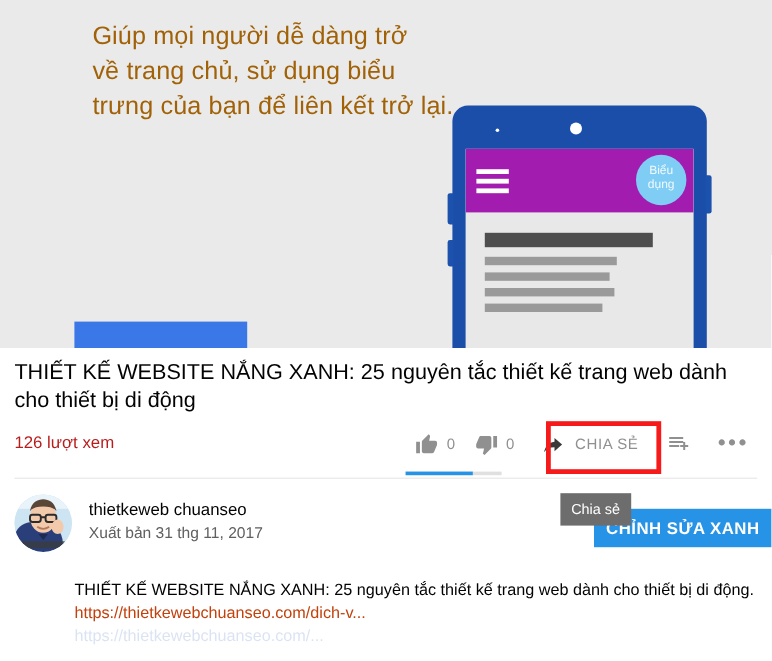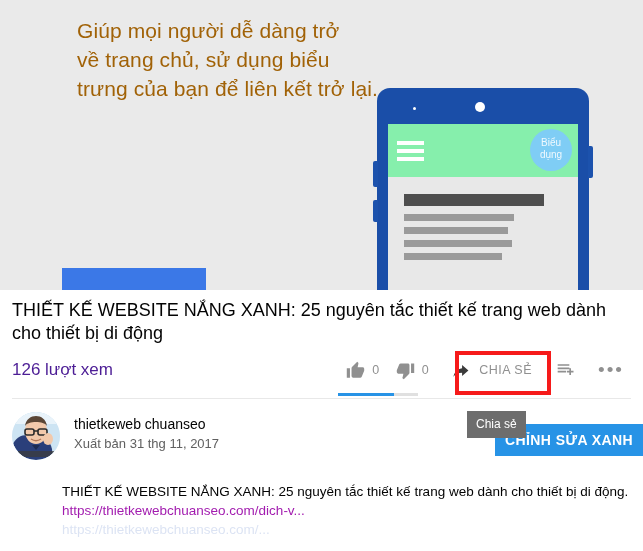--- a/index.html
+++ b/index.html
@@ -40,21 +40,21 @@
   .phone-btn-l2 { position:absolute; left:-4px; top:112px; width:5px; height:22px; background:#1c52ad; border-radius:2px 0 0 2px;}
   .phone-btn-r1 { position:absolute; right:-4px; top:58px; width:5px; height:32px; background:#1c52ad; border-radius:0 2px 2px 0;}
   .phone-cam { position:absolute; left:98px; top:14px; width:10px; height:10px; background:#fff; border-radius:50%; }
   .phone-dot { position:absolute; left:36px; top:19px; width:3px; height:3px; background:#fff; border-radius:50%; }
   .phone-screen {
     position:absolute; left:11px; top:36px; width:190px; height:166px;
     background:#e8e8e8; overflow:hidden;
   }
   .phone-topbar {
     position:absolute; left:0; top:0; width:190px; height:53px;
-    background:#86efac;
+    background:#a21caf;
   }
   .hamburger { position:absolute; left:9px; top:17px; width:27px; height:21px; }
   .hamburger i { display:block; height:4px; background:#fff; margin-bottom:4px; }
   .logo-badge {
     position:absolute; right:6px; top:5px; width:42px; height:42px;
     background:#7fcdf5; border-radius:50%;
     color:#f0f9fe; font-size:10px; line-height:12px; text-align:center;
     padding-top:8px; font-family:"Liberation Sans", sans-serif;
   }
   .ph-title { position:absolute; left:16px; top:70px; width:140px; height:12px; background:#4e4e4e; }
@@ -70,21 +70,21 @@
   .video-title {
     margin:9px 12px 0 12px;
     font-size:18px; line-height:23px; color:#030303;
     font-weight:400; letter-spacing:0px;
   }
   .stats-row {
     position:relative; height:46px; margin:5px 12px 0 12px;
   }
   .view-count {
     position:absolute; left:0; top:10px;
-    font-size:17px; color:#4c1d95;
+    font-size:14px; color:#b91c1c;
   }
 
   
   .actions { position:absolute; right:-3px; top:2px; display:flex; align-items:center; }
   .act {
     display:flex; align-items:center; height:36px;
     padding:0 8px; color:#909090; cursor:pointer;
     font-size:12.5px; letter-spacing:0.5px; font-weight:500;
   }
   .act .glyph { display:inline-flex; align-items:center; justify-content:center; }
@@ -130,21 +130,21 @@
   }
   .tooltip {
     position:absolute; left:467px; top:411px;
     background:#6d6d6d; color:#fff; font-size:12px;
     padding:6px 9px 7px 9px; z-index:40; white-space:nowrap;
   }
 
   
   .description { position:absolute; left:62px; top:482px; width:575px; }
   .desc-line { font-size:13.5px; line-height:19px; color:#030303; white-space:nowrap; }
-  .desc-link { font-size:13.5px; line-height:19px; color:#a21caf; cursor:pointer; white-space:nowrap; }
+  .desc-link { font-size:13.5px; line-height:19px; color:#c2410c; cursor:pointer; white-space:nowrap; }
   .desc-faint { font-size:13.5px; line-height:19px; color:#b9c8e8; opacity:0.5; }
 </style>
 </head>
 <body>
 
 <div id="root">
 
   <div class="video-stage">
     <div class="video-caption">Giúp mọi người dễ dàng trở
 về trang chủ, sử dụng biểu

